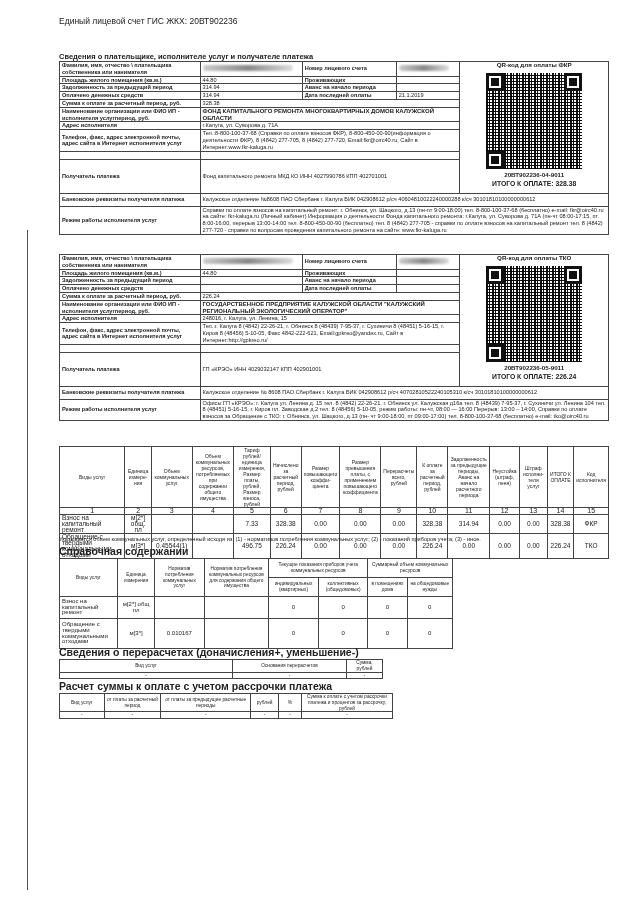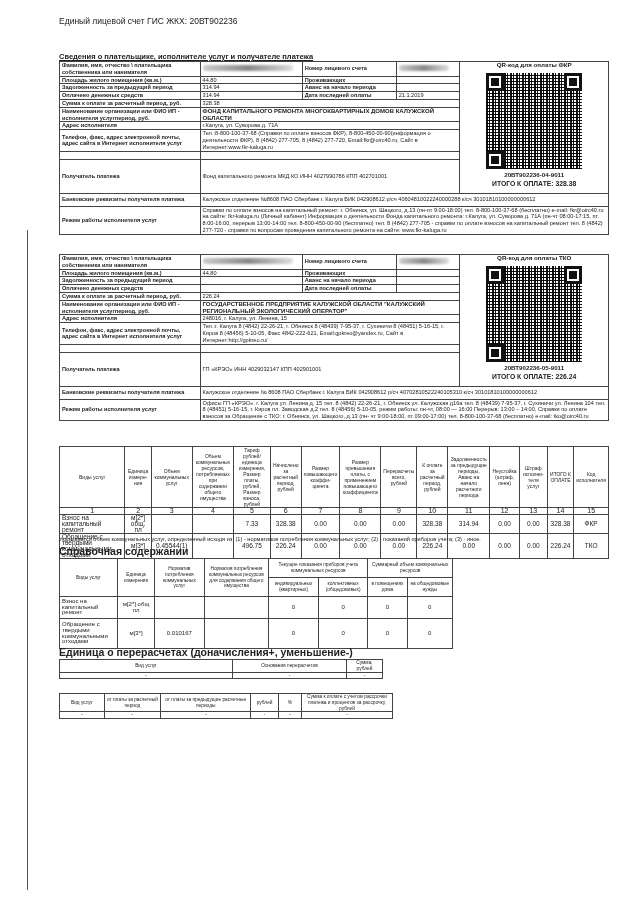--- a/index.html
+++ b/index.html
@@ -40,21 +40,21 @@
   .small-t{position:absolute;left:46px;font-size:4.8px;line-height:5.8px;}
   .small-t td{text-align:center;}
 </style>
 </head>
 <body>
 
 <div class="page">
   <div class="binder"></div>
 
   <div class="acct">Единый лицевой счет ГИС ЖКХ: 20ВТ902236</div>
-  <div class="sect s-small" style="top:52px;text-decoration:underline;">Сведения о плательщике, исполнителе услуг и получателе платежа</div>
+  <div class="sect s-small" style="top:52px;">Сведения о плательщике, исполнителе услуг и получателе платежа</div>
 
   <table class="info" style="top:61px;">
     <tbody>
         <tr style="height:13px;">
       <td class="lbl">Фамилия, имя, отчество \ плательщика собственника или нанимателя</td>
       <td style="width:96px;"><span class="blur"></span></td>
       <td class="bold" style="width:88px;">Номер лицевого счета</td>
       <td style="width:58px;"><span class="blur" style="width:50px;"></span></td>
       <td class="qrcell" rowspan="10">
         <div>QR-код для оплаты ФКР</div>
@@ -294,36 +294,37 @@
           <td>0.010167</td>
           <td></td>
           <td>0</td>
           <td>0</td>
           <td>0</td>
           <td>0</td>
     </tr>
   </tbody>
     </table>
 
-  <div class="sect s-big" style="top:646px;">Единица о перерасчетах (доначисления+, уменьшение-)</div>
+  <div class="sect s-big" style="top:646px;">Сведения о перерасчетах (доначисления+, уменьшение-)</div>
   <table class="small-t" style="top:659px;width:324px;">
     <tbody>
         <tr style="height:12px;">
       <td style="width:178px;">Вид услуг</td>
       <td style="width:114px;">Основания перерасчетов</td>
       <td style="width:32px;">Сумма, рублей</td>
     </tr>
     <tr>
       <td>-</td>
           <td>-</td>
           <td>-</td>
     </tr>
   </tbody>
     </table>
 
+  <div class="sect s-big" style="top:680px;">Расчет суммы к оплате с учетом рассрочки платежа</div>
   <table class="small-t" style="top:693px;width:334px;">
     <tbody>
         <tr style="height:18px;">
       <td style="width:44px;">Вид услуг</td>
       <td style="width:56px;">от платы за расчетный период</td>
       <td style="width:94px;">от платы за предыдущие расчетные периоды</td>
       <td style="width:24px;">рублей</td>
       <td style="width:20px;">%</td>
       <td style="width:96px;">Сумма к оплате с учетом рассрочки платежа и процентов за рассрочку, рублей</td>
     </tr>

